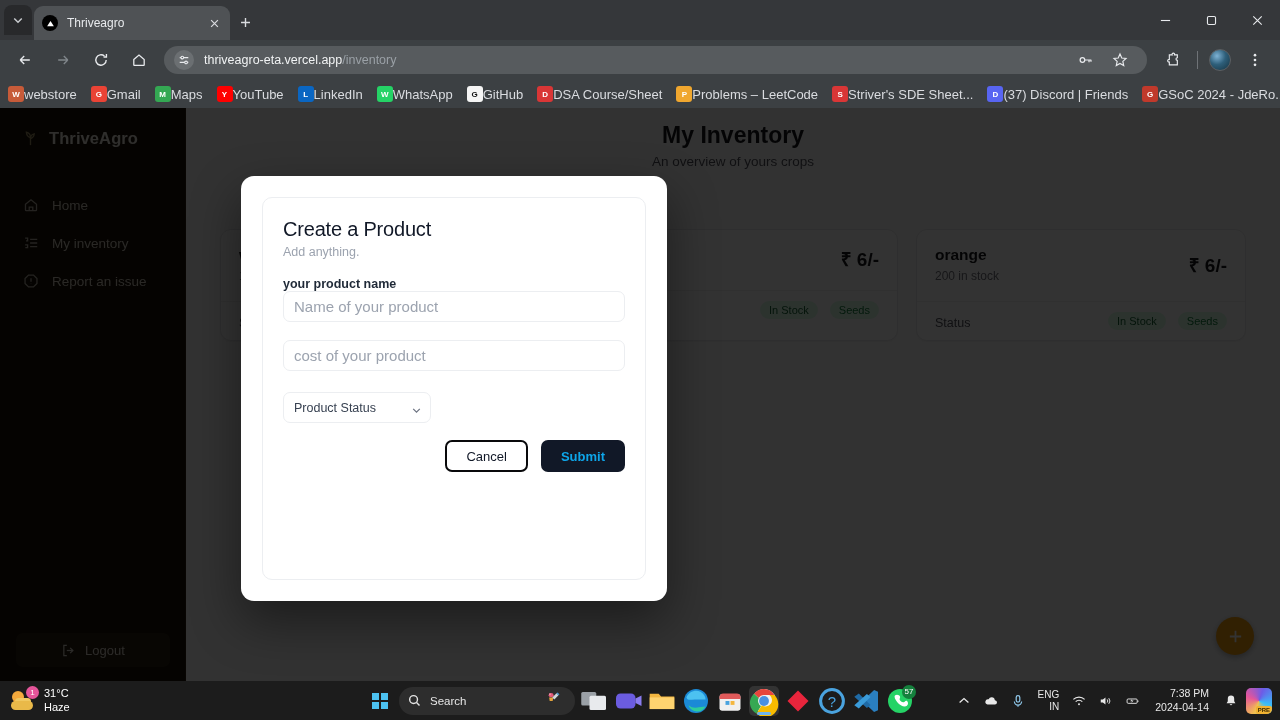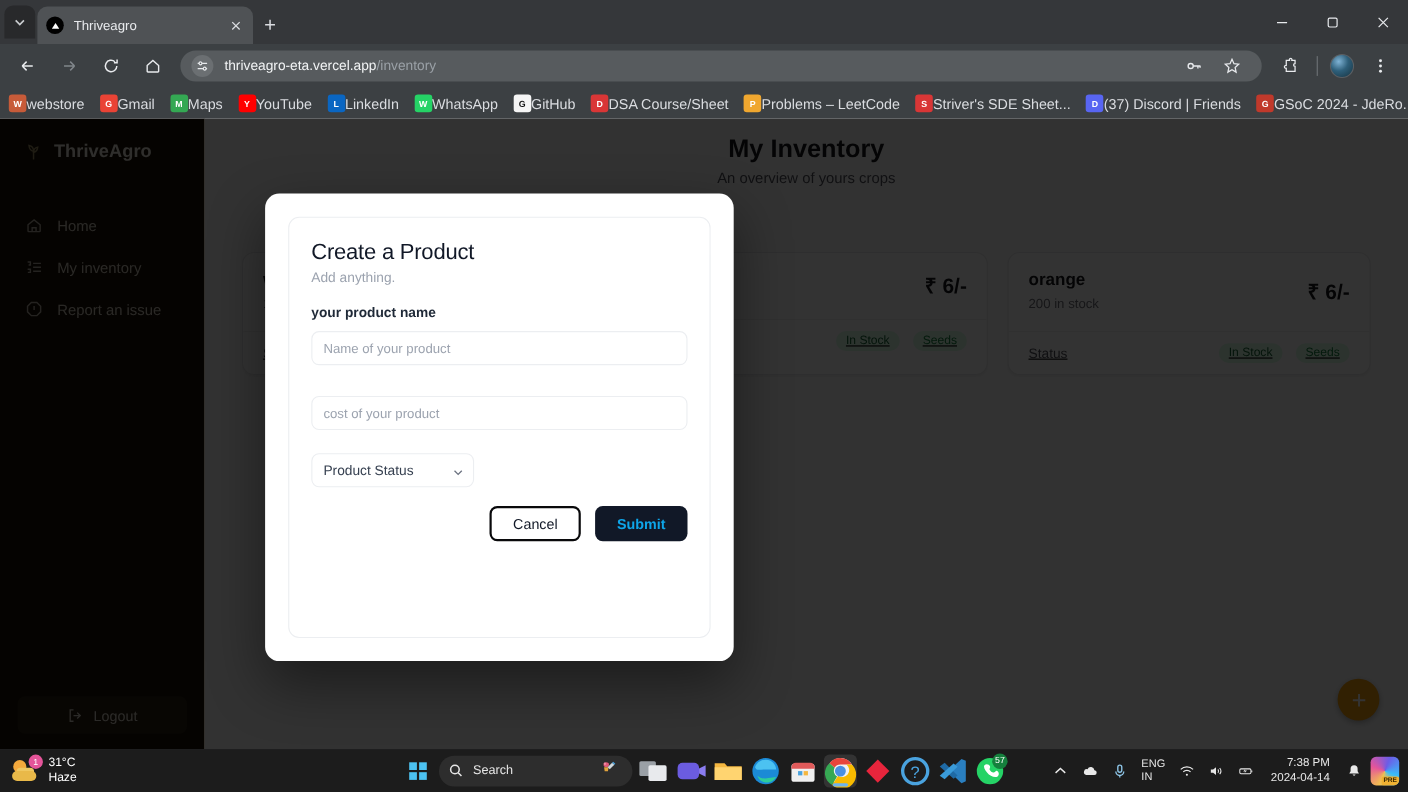--- a/index.html
+++ b/index.html
@@ -109,21 +109,21 @@
   .card {
     flex: 1; background: #fff; border: 1px solid #e7e7e9; border-radius: 11px; overflow: hidden;
     box-shadow: 0 1px 2px rgba(0,0,0,.05);
   }
   .card-body { padding: 16px 18px 18px 18px; display: flex; align-items: flex-start; }
   .card-left { flex: 1; min-width: 0; }
   .card-name { font-size: 15.5px; font-weight: bold; color: #18181b; }
   .card-stock { font-size: 12px; color: #71717a; margin-top: 5px; }
   .card-price { font-size: 19px; font-weight: bold; color: #18181b; white-space: nowrap; align-self: center; }
   .card-foot {
-    border-top: 1px solid #eeeef0; padding: 10px 18px; display: flex; align-items: center; gap: 12px; text-decoration: underline;
+    border-top: 1px solid #eeeef0; padding: 10px 18px; display: flex; align-items: flex-end; gap: 12px;
   }
   .card-foot .lbl { font-size: 12.5px; color: #52525b; flex: 1; }
   .chip { font-size: 11px; padding: 3px 9px; border-radius: 10px; background: #dcfce7; color: #166534; }
   .chip.alt { background: #dcfce7; color: #15803d; }
 
   .fab {
     position: absolute; right: 26px; bottom: 26px; width: 38px; height: 38px; border-radius: 50%;
     background: #f59e0b; color: #fff; display: flex; align-items: center; justify-content: center;
     box-shadow: 0 2px 6px rgba(0,0,0,.3);
   }
@@ -139,22 +139,22 @@
     background: #fff; border-radius: 13px; box-shadow: 0 20px 50px rgba(0,0,0,.45);
     padding: 21px;
   }
   .modal-inner { width: 100%; height: 100%; border: 1px solid #eceef1; border-radius: 10px; padding: 20px 20px 0 20px; }
   .modal-title { font-size: 20px; font-weight: normal; color: #111827; letter-spacing: -.2px; }
   .modal-sub { font-size: 12.5px; color: #9ca3af; margin-top: 4px; }
   .field { margin-top: 18px; }
   .field:first-of-type { margin-top: 24px; }
   .flabel { font-size: 12.5px; font-weight: bold; color: #1f2937; }
   .finput {
-    margin-top: 10px; width: 100%; height: 31px; border: 1px solid #eceef1; border-radius: 7px;
-    background: #fff; font-family: "Liberation Sans", sans-serif; font-size: 12px; color: #111827;
+    margin-top: 0; width: 100%; height: 31px; border: 1px solid #eceef1; border-radius: 7px;
+    background: #fff; font-family: "Liberation Sans", sans-serif; font-size: 15px; color: #111827;
     padding: 0 10px;
   }
   .finput::placeholder { color: #9ca3af; }
   .select-wrap { margin-top: 21px; position: relative; width: 148px; }
   .fselect {
     width: 100%; height: 31px; border: 1px solid #eceef1; border-radius: 7px; background: #fff;
     font-family: "Liberation Sans", sans-serif; font-size: 12.5px; color: #374151;
     padding: 0 26px 0 10px; appearance: none; -webkit-appearance: none;
   }
   .sel-chev { position: absolute; right: 9px; top: 10px; width: 11px; height: 11px; color: #6b7280; pointer-events: none; }
@@ -200,21 +200,21 @@
   .tico.active::after { content:''; position: absolute; bottom: 1px; left: 50%; transform: translateX(-50%);
                         width: 14px; height: 3px; border-radius: 2px; background: #6cb4ee; }
   .tbadge {
     position: absolute; right: -1px; top: -1px; min-width: 14px; height: 14px; border-radius: 7px;
     background: #15803d; color: #fff; font-size: 8px; display:flex; align-items:center; justify-content:center; padding: 0 2px;
   }
 
   .tb-right { position: absolute; right: 8px; top: 0; height: 39px; display: flex; align-items: center; gap: 3px; }
   .tr-ico { width: 24px; height: 30px; display: flex; align-items: center; justify-content: center; color: #e8e8e8; }
   .tr-ico svg { width: 14px; height: 14px; }
-  .lang { text-align: left; line-height: 1.15; padding: 0 5px; }
+  .lang { text-align: right; line-height: 1.15; padding: 0 5px; }
   .lang div { font-size: 10px; color: #e8e8e8; }
   .clock { text-align: right; line-height: 1.25; padding: 0 7px; }
   .clock div { font-size: 10.5px; color: #e8e8e8; white-space: nowrap;}
   .copilot { width: 26px; height: 26px; border-radius: 5px; position: relative; overflow: hidden;
              background: conic-gradient(from 200deg, #f2c14e, #e5559a, #6c5ce7, #38bdf8, #f2c14e); }
   .copilot .pr { position: absolute; right: 0; bottom: 0; background: #f0b232; color: #3b2a00;
                  font-size: 6px; font-weight: bold; padding: 1px 2px; border-radius: 2px; }
 </style>
 </head>
 <body>

